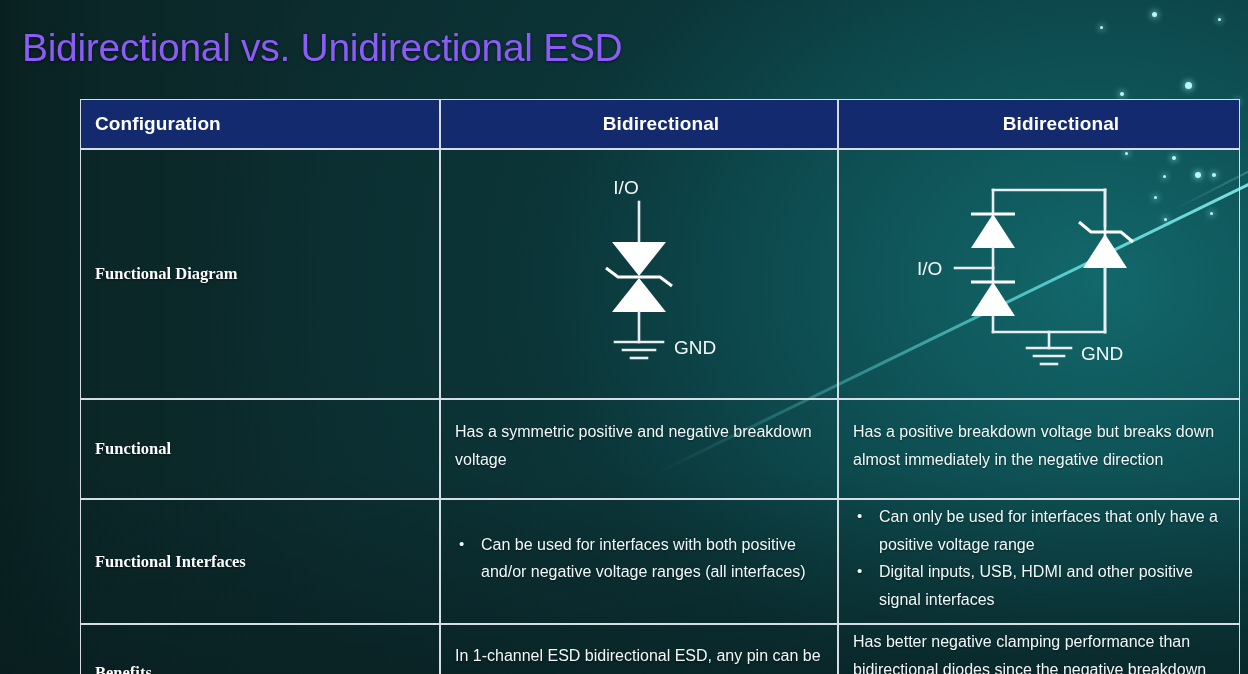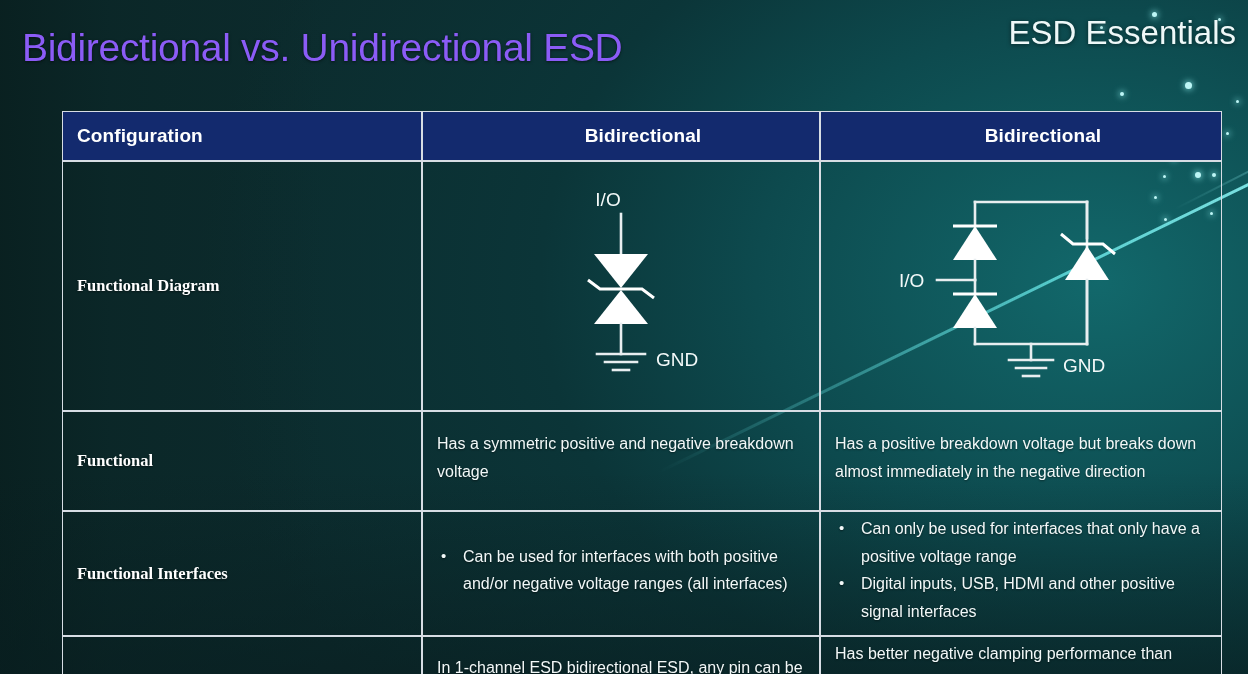--- a/index.html
+++ b/index.html
@@ -66,22 +66,22 @@
     font-size: 33px;
     font-weight: 400;
     color: #eef8f8;
     letter-spacing: 0px;
     text-shadow: 0 1px 4px rgba(0,0,0,.5);
     white-space: nowrap;
   }
   
   .tablewrap {
     position: absolute;
-    left: 62px; top: 99px;
-    width: 1160px; height: 562px; margin-top: 12px;
+    left: 80px; top: 99px;
+    width: 1160px; height: 562px;
   }
   table.cmp {
     width: 100%; height: 100%;
     border-collapse: separate;
     border-spacing: 0;
     table-layout: fixed;
   }
   table.cmp th, table.cmp td {
     border: 1.5px solid #d7dde4;
     vertical-align: middle;
@@ -165,21 +165,20 @@
   <div class="dot" style="left:1163px;top:175px;width:3px;height:3px;"></div>
   <div class="dot" style="left:1195px;top:172px;width:6px;height:6px;"></div>
   <div class="dot" style="left:1212px;top:173px;width:4px;height:4px;"></div>
   <div class="dot" style="left:1210px;top:212px;width:3px;height:3px;"></div>
   <div class="dot" style="left:1154px;top:196px;width:3px;height:3px;"></div>
   <div class="dot" style="left:1164px;top:218px;width:3px;height:3px;"></div>
   <div class="dot" style="left:1125px;top:152px;width:3px;height:3px;"></div>
   <div class="dot" style="left:1100px;top:26px;width:3px;height:3px;"></div>
 
   <div class="title">Bidirectional vs. Unidirectional ESD</div>
-  <div class="kicker">ESD Essentials</div>
 
   <div class="tablewrap">
     <table class="cmp">
       <colgroup>
         <col style="width:360px">
         <col style="width:398px">
         <col style="width:402px">
       </colgroup>
       <thead>
         <tr>

